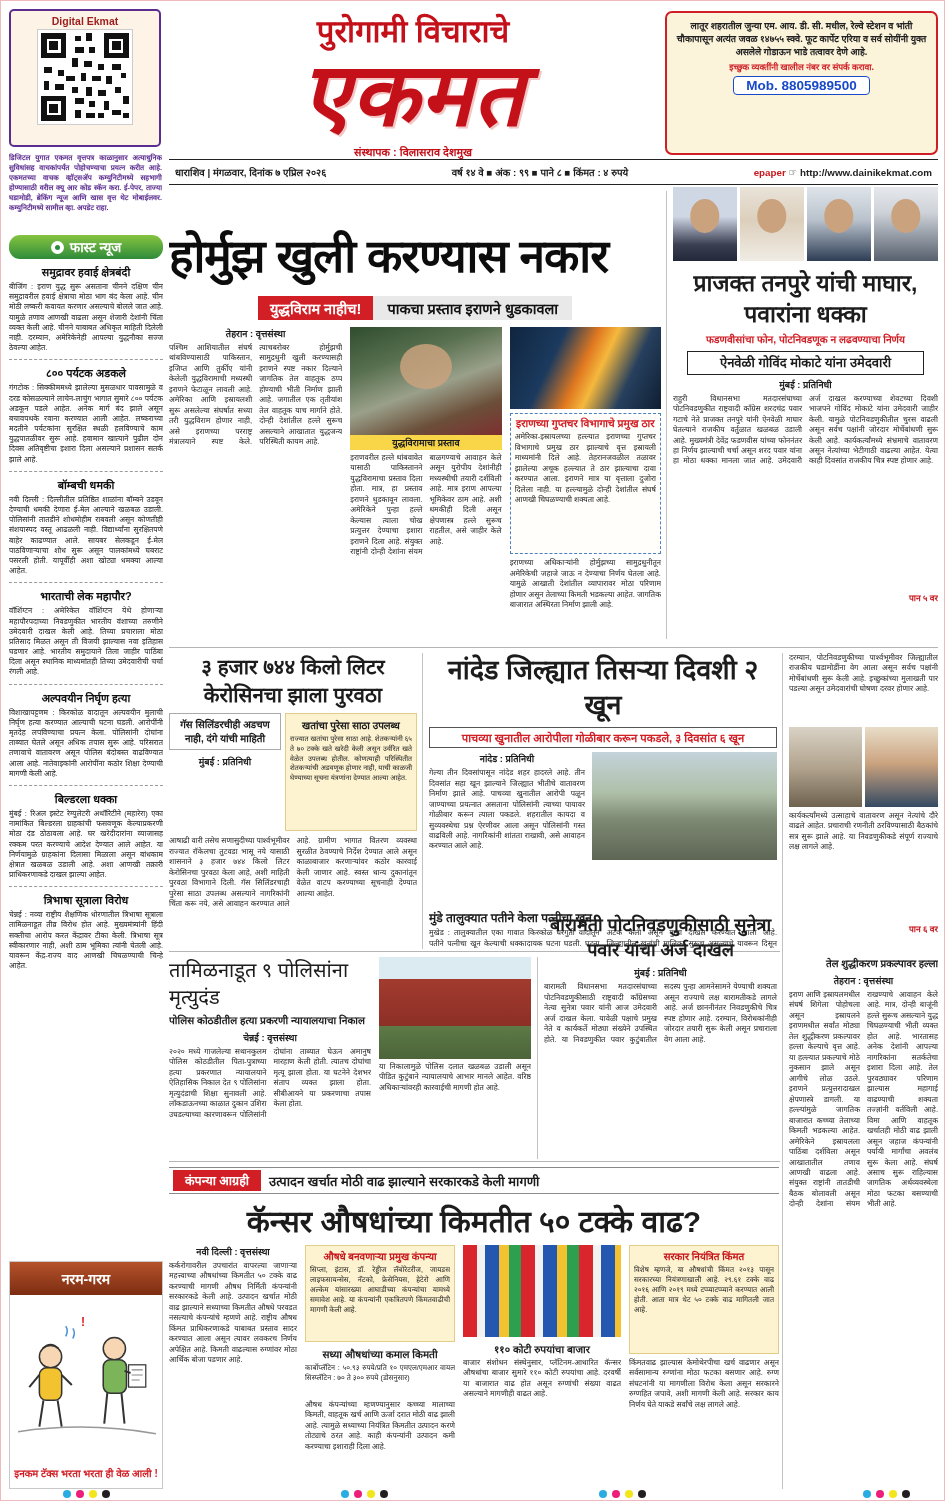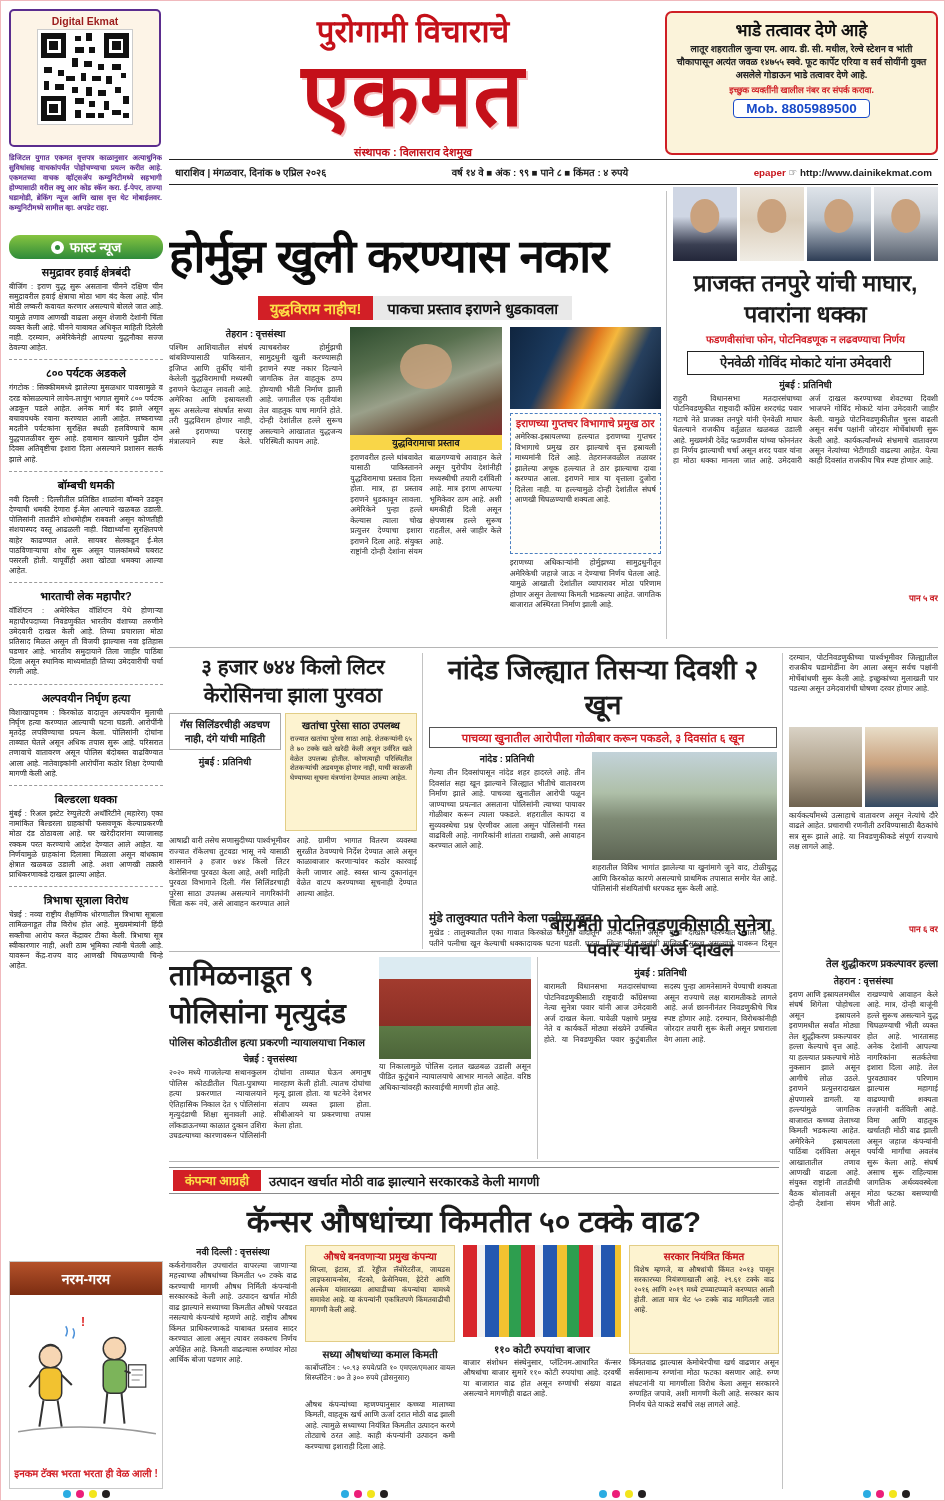--- a/index.html
+++ b/index.html
@@ -16,21 +16,21 @@
   .cols-2 { column-count:2; column-gap:7px; }
   .red { color:#c8161d; }
   .continued { color:#c8161d; font-weight:bold; font-size:8.5px; text-align:right; margin-top:2px; }
 
   
   .qr-panel { border:2px solid #5b2d8e; border-radius:5px; background:#fdf4e7; padding:4px; text-align:center; }
   .qr-label { color:#9c1d1d; font-weight:bold; font-size:10.5px; margin-bottom:2px; }
   .qr-img { width:96px; height:96px; margin:0 auto; background:#fff; border:1px solid #ccc; display:block; }
   .qr-desc { font-size:7.2px; font-weight:bold; color:#5b2d8e; line-height:1.38; text-align:justify; }
   .tagline { font-size:31px; font-weight:bold; color:#c41019; line-height:1.1; }
-  .paper-title { font-size:88px; font-weight:bold; color:#c41019; line-height:1.05; letter-spacing:1px; text-shadow:2px 2px 0 #f3c6c6; }
+  .paper-title { font-size:88px; font-weight:bold; color:#c41019; line-height:1.05; letter-spacing:1px; text-shadow:2px 2px 0 #f3c6c6;font-style:italic; }
   .founder { font-size:11px; color:#c41019; font-weight:bold; margin-top:3px; }
   .ad-box { background:#fbf3da; border:2px solid #cf1f25; border-radius:7px; padding:5px 9px; text-align:center; }
   .ad-title { font-size:17px; font-weight:bold; color:#111; }
   .ad-body { font-size:9.2px; font-weight:bold; line-height:1.42; color:#222; margin-top:2px; }
   .ad-contact { font-size:8.6px; color:#cf1f25; font-weight:bold; margin-top:2px; }
   .ad-mobile { display:inline-block; background:#fff; border:1.5px solid #1749c8; color:#1749c8; font-weight:bold; font-size:13.5px; padding:1px 12px; border-radius:4px; margin-top:3px; }
 
   .datebar { display:flex; justify-content:space-between; align-items:center;
     border-top:1.5px solid #222; border-bottom:1.5px solid #222; font-size:9.8px; font-weight:bold; padding:12px 6px; }
   .datebar .url { font-weight:bold; color:#222; }
@@ -45,21 +45,21 @@
   .fn-item p { font-size:7.5px; line-height:1.36; text-align:justify; color:#222; }
 
   .cartoon-box { border:1px solid #c9c9c9; }
   .cartoon-head { background:linear-gradient(180deg,#b5522a,#7c2d12); color:#fff; font-weight:bold; font-size:14px; text-align:center; padding:7px 0; }
   .cartoon-art { height:168px; background:#fff; position:relative; }
   .cartoon-caption { color:#d21f26; font-weight:bold; font-size:10px; text-align:center; padding:3px 2px; }
 
   
   .lead-headline { font-size:46px; font-weight:bold; line-height:1.3; color:#0c0c0c; letter-spacing:-1px; }
   .kicker-row { display:flex; justify-content:center; margin-top:9px; }
-  .chip-red { background:#d21f26; color:#fde047; font-weight:bold; font-size:14.5px; padding:2px 12px; }
+  .chip-red { background:#d21f26; color:#ffffff; font-weight:bold; font-size:14.5px; padding:2px 12px; }
   .chip-gray { background:#e9e9e9; color:#111; font-weight:bold; font-size:14.5px; padding:2px 14px; }
   .lead-grid { display:flex; gap:8px; margin-top:7px; height:344px; overflow:hidden; }
   .byline { font-size:9.3px; font-weight:bold; text-align:center; margin-bottom:3px; }
   .photo-cap { background:#f9d648; font-weight:bold; font-size:9.3px; text-align:center; padding:1px 2px; }
   .intel-box { border:1px dashed #4a7fc1; padding:3px 4px; margin-top:4px; background:#fffefa; }
   .intel-title { color:#d21f26; font-weight:bold; font-size:10.5px; text-align:center; line-height:1.3; margin-bottom:2px; }
 
   
   .ph { position:relative; overflow:hidden; background:#cfcfcf; }
   .ph-iran { background:linear-gradient(160deg,#2f4d2f 0%,#58704f 30%,#9aa08a 55%,#6b4f3a 78%,#7e2f2f 100%); }
@@ -89,21 +89,21 @@
   .ker-box1 { border:1px solid #aaa; font-weight:bold; font-size:10px; line-height:1.35; padding:4px; text-align:center; }
   .ker-box2 { background:#fdf3d0; border:1px solid #e2cd86; padding:4px; height:100%; overflow:hidden; }
   .ker-box2 .t { font-weight:bold; font-size:10px; text-align:center; margin-bottom:2px; }
 
   
   .nan-headline { font-size:27px; font-weight:bold; text-align:center; line-height:1.3; }
   .nan-sub { border:1px solid #555; color:#d21f26; font-weight:bold; font-size:11.3px; text-align:center; padding:2px; margin:4px 0; }
   .inner-title { font-size:12px; font-weight:bold; margin:3px 0 2px; }
 
   
-  .tam-headline { font-size:28px; font-weight:bold; line-height:1.35; }
+  .tam-headline { font-size:20px; font-weight:normal; line-height:1.35; }
   .tam-sub { font-size:10.3px; font-weight:bold; line-height:1.35; margin:3px 0; }
   .bar-headline { font-size:18px; font-weight:bold; text-align:center; line-height:1.4; }
   .oil-headline { font-size:10px; font-weight:bold; text-align:right; line-height:1.4; }
 
   
   .can-kicker { display:flex; align-items:center; gap:8px; border-top:1px solid #8a8a8a; border-bottom:1px solid #8a8a8a; padding:2px 4px; }
   .can-kicker .txt { font-size:13px; font-weight:bold; }
   .can-headline { font-size:30px; font-weight:bold; text-align:center; margin:6px 0 4px; }
   .can-grid { display:flex; gap:8px; height:252px; overflow:hidden; }
   .ybox { background:#fdf3d0; border:1px solid #e2cd86; padding:4px; }
@@ -167,21 +167,20 @@
   </div>
   <div class="abs qr-desc" style="left:8px; top:152px; width:153px; height:78px; overflow:hidden;">डिजिटल युगात एकमत वृत्तपत्र काळानुसार अत्याधुनिक सुविधांसह वाचकांपर्यंत पोहोचण्याचा प्रयत्न करीत आहे. एकमतच्या वाचक व्हॉट्सॲप कम्युनिटीमध्ये सहभागी होण्यासाठी वरील क्यू आर कोड स्कॅन करा. ई-पेपर, ताज्या घडामोडी, ब्रेकिंग न्यूज आणि खास वृत्त थेट मोबाईलवर. कम्युनिटीमध्ये सामील व्हा. अपडेट राहा.</div>
 
   <div class="abs" style="left:168px; top:14px; width:488px; text-align:center;">
     <div class="tagline">पुरोगामी विचाराचे</div>
     <div class="paper-title">एकमत</div>
     <div class="founder">संस्थापक : विलासराव देशमुख</div>
   </div>
 
   <div class="abs ad-box" style="left:664px; top:10px; width:273px; height:144px;">
-    <div class="ad-title">भाडे तत्वावर देणे आहे</div>
     <div class="ad-body">लातूर शहरातील जुन्या एम. आय. डी. सी. मधील, रेल्वे स्टेशन व भांती चौकापासून अत्यंत जवळ १४७५५ स्क्वे. फूट कार्पेट एरिया व सर्व सोयींनी युक्त असलेले गोडाऊन भाडे तत्वावर देणे आहे.</div>
     <div class="ad-contact">इच्छुक व्यक्तींनी खालील नंबर वर संपर्क करावा.</div>
     <div class="ad-mobile">Mob. 8805989500</div>
   </div>
 
   <div class="abs datebar" style="left:168px; top:158px; width:769px; height:22px;">
     <span>धाराशिव | मंगळवार, दिनांक ७ एप्रिल २०२६</span>
     <span>वर्ष १४ वे ■ अंक : ९९ ■ पाने ८ ■ किंमत : ४ रुपये</span>
     <span>
       <span class="red">epaper</span>
@@ -316,21 +315,20 @@
   <div class="abs" style="left:428px; top:652px; width:348px; height:296px; overflow:hidden;">
     <h2 class="nan-headline">नांदेड जिल्ह्यात तिसऱ्या दिवशी २ खून</h2>
     <div class="nan-sub">पाचव्या खुनातील आरोपीला गोळीबार करून पकडले, ३ दिवसांत ६ खून</div>
     <div style="display:flex; gap:7px;">
       <div style="width:156px;">
         <div class="byline">नांदेड : प्रतिनिधी</div>
         <div class="body-text" style="height:138px; overflow:hidden;">गेल्या तीन दिवसांपासून नांदेड शहर हादरले आहे. तीन दिवसांत सहा खून झाल्याने जिल्ह्यात भीतीचे वातावरण निर्माण झाले आहे. पाचव्या खुनातील आरोपी पळून जाण्याच्या प्रयत्नात असताना पोलिसांनी त्याच्या पायावर गोळीबार करून त्याला पकडले. शहरातील कायदा व सुव्यवस्थेचा प्रश्न ऐरणीवर आला असून पोलिसांनी गस्त वाढविली आहे. नागरिकांनी शांतता राखावी, असे आवाहन करण्यात आले आहे.</div>
       </div>
       <div style="flex:1;">
         <div class="ph ph-street" style="height:108px;"></div>
-        <div class="body-text" style="height:42px; overflow:hidden; margin-top:3px;">शहरातील विविध भागांत झालेल्या या खुनांमागे जुने वाद, टोळीयुद्ध आणि किरकोळ कारणे असल्याचे प्राथमिक तपासात समोर येत आहे. पोलिसांनी संशयितांची धरपकड सुरू केली आहे.</div>
       </div>
     </div>
     <div class="inner-title">मुंडे तालुक्यात पतीने केला पत्नीचा खून</div>
     <div class="body-text cols-2" style="height:52px; overflow:hidden;">मुखेड : तालुक्यातील एका गावात किरकोळ घरगुती वादातून पतीने पत्नीचा खून केल्याची धक्कादायक घटना घडली. घटना समजताच गावात खळबळ उडाली. पोलिसांनी आरोपी पतीला अटक केली असून गुन्हा दाखल करण्यात आला आहे. जिल्ह्यातील खुनांची मालिका सुरूच असल्याचे यावरून दिसून येत आहे.</div>
 
   </div>
 
   <div class="vline" style="left:781px; top:652px; height:836px;"></div>
 
   <div class="abs" style="left:788px; top:652px; width:149px; height:296px; overflow:hidden;">

